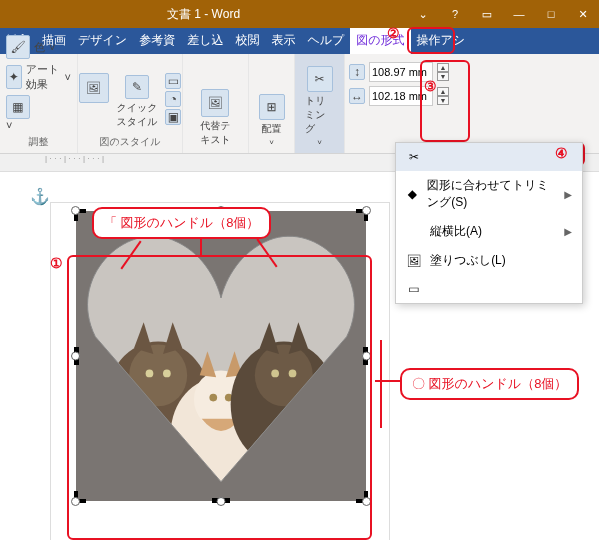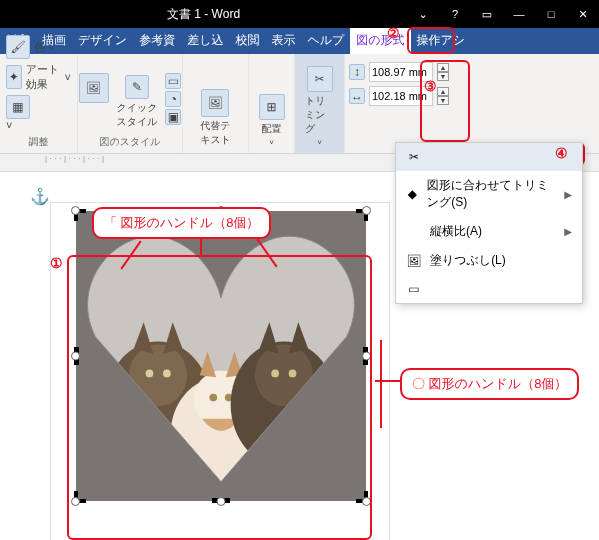--- a/index.html
+++ b/index.html
@@ -1,17 +1,17 @@
 <!DOCTYPE html>
 <html><head>
   <meta charset="utf-8">
   <style>
     * { margin: 0; padding: 0; box-sizing: border-box; font-family: "Meiryo", "Yu Gothic", sans-serif; }
     body { width: 599px; height: 540px; background: #fff; overflow: hidden; }
-    .titlebar { height: 28px; background: #000000; display: flex; align-items: center; color: #fff; font-size: 12px; }
+    .titlebar { height: 28px; background: #a16207; display: flex; align-items: center; color: #fff; font-size: 12px; }
     .titlebar .title { flex: 1; text-align: center; }
     .titlebar .controls { display: flex; gap: 0; }
     .titlebar .controls span { width: 32px; text-align: center; font-size: 11px; }
     .ribbon-tabs { height: 26px; background: #2b579a; display: flex; color: #fff; font-size: 12px; }
     .ribbon-tabs .tab { padding: 4px 6px; cursor: pointer; white-space: nowrap; }
     .ribbon-tabs .tab.active { background: #fff; color: #6d28d9; }
     .callout-red { position: absolute; border: 2px solid #e81123; border-radius: 6px; pointer-events: none; }
     .num-badge { position: absolute; color: #e81123; font-size: 14px; font-weight: bold; z-index: 50; }
     .ribbon-body { height: 100px; background: #f3f2f1; border-bottom: 1px solid #d4d4d4; display: flex; font-size: 11px; color: #444; position: relative; }
     .ribbon-group { display: flex; flex-direction: column; align-items: center; justify-content: flex-end; padding: 4px 6px; border-right: 1px solid #e6e6e6; }

